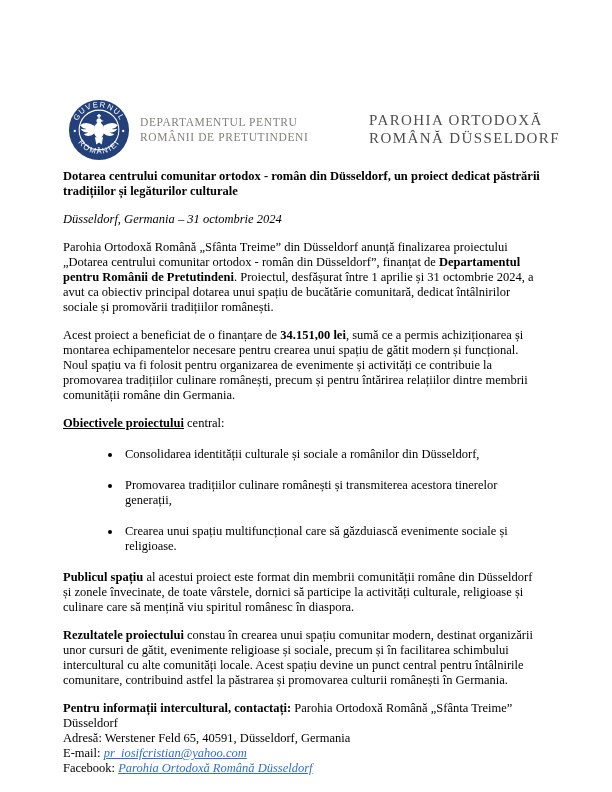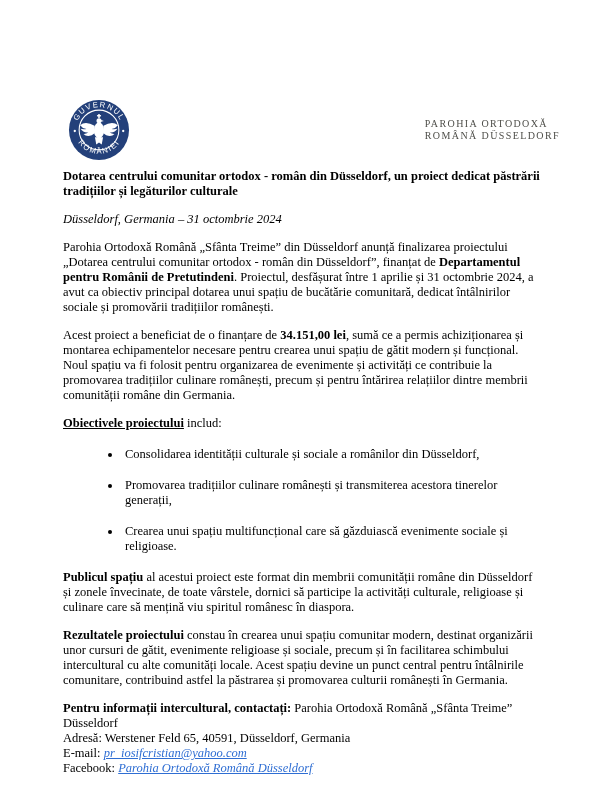--- a/index.html
+++ b/index.html
@@ -19,21 +19,21 @@
   .gov-brand { display:flex; align-items:center; gap:10px; }
   .gov-seal { flex:0 0 auto; display:block; }
   .dept-text {
     color:#817f78;
     font-size:11.5px; line-height:1.32; letter-spacing:0.6px;
     font-family:"Liberation Serif", serif;
   }
   .parish-text {
     margin-left:auto;
     color:#4e4e49;
-    font-size:10px; line-height:1.18; letter-spacing:1.4px;
+    font-size:15px; line-height:1.18; letter-spacing:1.4px;
     font-family:"Liberation Serif", serif;
   }
   
   .content {
     position:absolute; left:63px; right:71px; top:169px;
     font-size:12.5px; line-height:15px; text-align:left;
   }
   .title { font-size:12.5px; line-height:15px; font-weight:bold; margin:0; }
   .dateline { font-style:italic; margin:13px 0 0 0; }
   #doc-body p { margin:13px 0 0 0; }
@@ -69,34 +69,38 @@
           <rect x="31.2" y="15.5" width="1.6" height="4.2"></rect>
           <rect x="29.9" y="16.6" width="4.2" height="1.4"></rect>
           <circle cx="32" cy="22.5" r="2.6"></circle>
           <path d="M34.2 21.6 L37 22.6 L34.2 23.6 Z"></path>
           <ellipse cx="32" cy="32.5" rx="5.2" ry="8.2"></ellipse>
           <path d="M27.5 27.5 Q18 22.5 12.5 27 Q14.5 30 19 31 Q15.5 31.5 13 30.8 Q15.5 35 21 34.5 Q18.5 36.2 16 36 Q19 39.5 24.5 37.5 L27.8 35 Z"></path>
           <path d="M36.5 27.5 Q46 22.5 51.5 27 Q49.5 30 45 31 Q48.5 31.5 51 30.8 Q48.5 35 43 34.5 Q45.5 36.2 48 36 Q45 39.5 39.5 37.5 L36.2 35 Z"></path>
           <path d="M27.8 39.5 L36.2 39.5 L34.8 47 L32 44.8 L29.2 47 Z"></path>
         </g>
       </svg>
+      <div class="dept-text">
+        <div>DEPARTAMENTUL PENTRU</div>
+        <div>ROMÂNII DE PRETUTINDENI</div>
+      </div>
     </div>
     <div class="parish-text">
       <div>PAROHIA ORTODOXĂ</div>
       <div>ROMÂNĂ DÜSSELDORF</div>
     </div>
   </div>
 
   <div class="content">
     <h1 class="title">Dotarea centrului comunitar ortodox - român din Düsseldorf, un proiect dedicat păstrării tradițiilor și legăturilor culturale</h1>
     <p class="dateline">Düsseldorf, Germania – 31 octombrie 2024</p>
     <div id="doc-body">
         <p><span>Parohia Ortodoxă Română „Sfânta Treime” din Düsseldorf anunță finalizarea proiectului „Dotarea centrului comunitar ortodox - român din Düsseldorf”, finanțat de </span><span class="b">Departamentul pentru Românii de Pretutindeni</span><span>. Proiectul, desfășurat între 1 aprilie și 31 octombrie 2024, a avut ca obiectiv principal dotarea unui spațiu de bucătărie comunitară, dedicat întâlnirilor sociale și promovării tradițiilor românești.</span></p>
         <p><span>Acest proiect a beneficiat de o finanțare de </span><span class="b">34.151,00 lei</span><span>, sumă ce a permis achiziționarea și montarea echipamentelor necesare pentru crearea unui spațiu de gătit modern și funcțional. Noul spațiu va fi folosit pentru organizarea de evenimente și activități ce contribuie la promovarea tradițiilor culinare românești, precum și pentru întărirea relațiilor dintre membrii comunității române din Germania.</span></p>
-        <p><span class="b u">Obiectivele proiectului</span><span> includ:</span></p>
+        <p><span class="b u">Obiectivele proiectului</span><span> central:</span></p>
         <ul>
           <li>Consolidarea identității culturale și sociale a românilor din Düsseldorf,</li>
           <li>Promovarea tradițiilor culinare românești și transmiterea acestora tinerelor generații,</li>
           <li>Crearea unui spațiu multifuncțional care să găzduiască evenimente sociale și religioase.</li>
         </ul>
         <p><span class="b">Publicul spațiu</span><span> al acestui proiect este format din membrii comunității române din Düsseldorf și zonele învecinate, de toate vârstele, dornici să participe la activități culturale, religioase și culinare care să mențină viu spiritul românesc în diaspora.</span></p>
         <p><span class="b">Rezultatele proiectului</span><span> constau în crearea unui spațiu comunitar modern, destinat organizării unor cursuri de gătit, evenimente religioase și sociale, precum și în facilitarea schimbului intercultural cu alte comunități locale. Acest spațiu devine un punct central pentru întâlnirile comunitare, contribuind astfel la păstrarea și promovarea culturii românești în Germania.</span></p>
         <div class="contact-block">
           <div class="line"><span class="b">Pentru informații intercultural, contactați:</span><span> Parohia Ortodoxă Română „Sfânta Treime” Düsseldorf</span></div>
           <div class="line"><span>Adresă: Werstener Feld 65, 40591, Düsseldorf, Germania</span></div>

